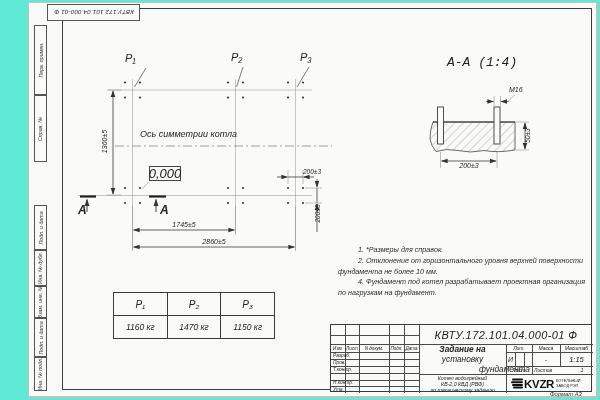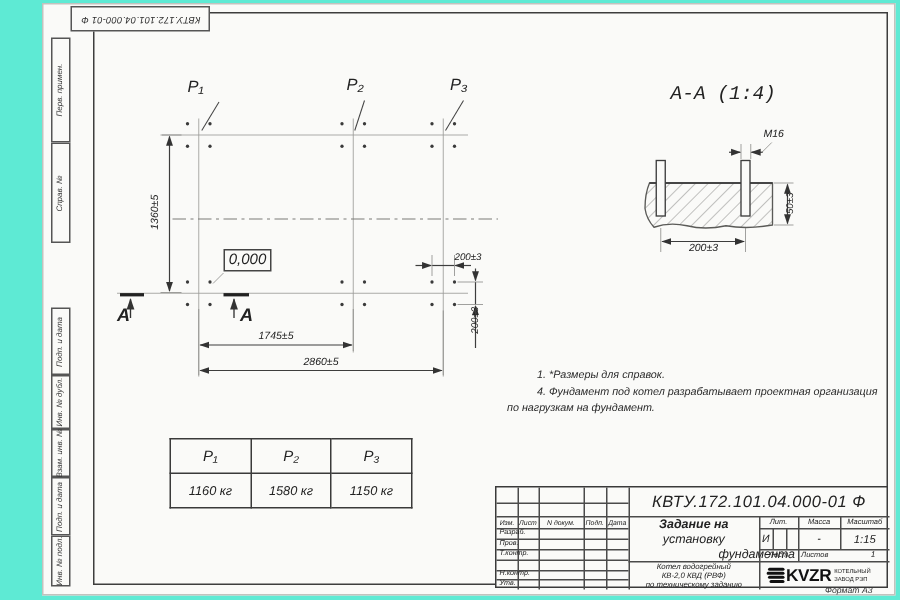--- a/index.html
+++ b/index.html
@@ -8,21 +8,21 @@
   .frame{position:absolute;left:62px;top:8px;width:530px;height:382px;border:1.3px solid #3d3d3d;box-sizing:border-box;}
   .mbox{position:absolute;left:34px;width:13px;border:1px solid #555;box-sizing:border-box;display:flex;align-items:center;justify-content:center;background:#fafaf8;}
   .mbox span{transform:rotate(-90deg);font-size:5.3px;font-style:italic;white-space:nowrap;color:#3a3a3a;}
   .topbox{position:absolute;left:47px;top:4px;width:93px;height:17px;border:1px solid #555;box-sizing:border-box;display:flex;align-items:center;justify-content:center;background:#fafaf8;}
   .topbox span{transform:rotate(180deg);font-size:6.2px;font-style:italic;white-space:nowrap;color:#2e2e2e;letter-spacing:.2px;}
   .lbl{position:absolute;font-style:italic;color:#222;white-space:nowrap;}
   .dim{font-size:7px;}
   .rot{transform:rotate(-90deg);transform-origin:center center;}
   .ctr{text-align:center;}
   svg.lines{position:absolute;left:0;top:0;}
-  .elev{position:absolute;left:149px;top:166px;width:32px;height:15px;border:1px solid #444;box-sizing:border-box;display:flex;align-items:center;justify-content:center;font-style:italic;font-size:10px;color:#222;background:#fafaf8;}
+  .elev{position:absolute;left:149px;top:166px;width:32px;height:15px;border:1px solid #444;box-sizing:border-box;display:flex;align-items:center;justify-content:center;font-style:italic;font-size:13px;color:#222;background:#fafaf8;}
   .notes{position:absolute;left:338px;top:245px;width:254px;font-size:7.2px;font-style:italic;color:#2b2b2b;line-height:1.5;}
   .notes p{margin:0;text-indent:20px;}
   .ptable{position:absolute;left:113px;top:292px;width:162px;height:40px;border-collapse:collapse;}
   .ptable td{border:1.2px solid #3a3a3a;text-align:center;font-style:italic;color:#222;width:54px;}
   .ptable .hd td{font-size:10px;height:20px;}
   .ptable .vals td{font-size:8.5px;height:20px;}
   
   .tb{position:absolute;left:330px;top:324px;width:262px;height:68px;border:1.4px solid #3a3a3a;box-sizing:border-box;background:#fafaf8;}
   .tb .vl,.tb .hl{position:absolute;background:#4a4a4a;}
   .tb .vl{width:1px;}
@@ -171,49 +171,51 @@
         <path d="M501,101.5 H508.5" marker-start="url(#ar)"></path>
         <path d="M525,123 V149" marker-start="url(#ar)" marker-end="url(#ar)"></path>
         <path d="M441.5,161 H496" marker-start="url(#ar)" marker-end="url(#ar)"></path>
       </g>
     </g>
   </svg>
 
   <div class="lbl" style="left:125px;top:52px;font-size:11px;">Р₁</div>
   <div class="lbl" style="left:231px;top:51px;font-size:11px;">Р₂</div>
   <div class="lbl" style="left:300px;top:51px;font-size:11px;">Р₃</div>
+  <div class="lbl" style="left:140px;top:129px;font-size:9px;">Ось симметрии котла</div>
   <div class="elev">0,000</div>
   <div class="lbl dim rot ctr" style="left:89px;top:138px;width:30px;">1360±5</div>
   <div class="lbl dim ctr" style="left:166px;top:221px;width:36px;">1745±5</div>
   <div class="lbl dim ctr" style="left:196px;top:238px;width:36px;">2860±5</div>
   <div class="lbl" style="left:303px;top:168px;font-size:6.5px;">200±3</div>
   <div class="lbl rot ctr" style="left:303px;top:210px;width:28px;font-size:6.5px;">200±3</div>
   <div class="lbl" style="left:78px;top:203px;font-size:12px;font-weight:bold;">А</div>
   <div class="lbl" style="left:160px;top:203px;font-size:12px;font-weight:bold;">А</div>
 
   <div class="lbl" style="left:447px;top:55px;font-size:13px;font-family:Liberation Mono, monospace;">А-А (1:4)</div>
   <div class="lbl" style="left:509px;top:86px;font-size:7px;">М16</div>
   <div class="lbl rot ctr" style="left:514px;top:132px;width:26px;font-size:6.5px;">50±3</div>
   <div class="lbl dim ctr" style="left:452px;top:162px;width:34px;">200±3</div>
 
   <div class="notes">
     <p>1. *Размеры для справок.</p>
+    <p>2. Отклонение от горизонтального уровня верхней поверхности фундамента не более 10 мм.</p>
     <p>4. Фундамент под котел разрабатывает проектная организация по нагрузкам на фундамент.</p>
   </div>
 
   <table class="ptable">
     <tbody>
         <tr class="hd">
       <td>Р₁</td>
       <td>Р₂</td>
       <td>Р₃</td>
     </tr>
     <tr class="vals">
       <td>1160 кг</td>
-      <td>1580 кг</td>
+      <td>1470 кг</td>
       <td>1150 кг</td>
     </tr>
   </tbody>
     </table>
 
   <div class="tb">
 
     <div class="vl" style="left:14px;top:0;height:68px;"></div>
     <div class="vl" style="left:28px;top:0;height:68px;"></div>
     <div class="vl" style="left:58px;top:0;height:68px;"></div>

